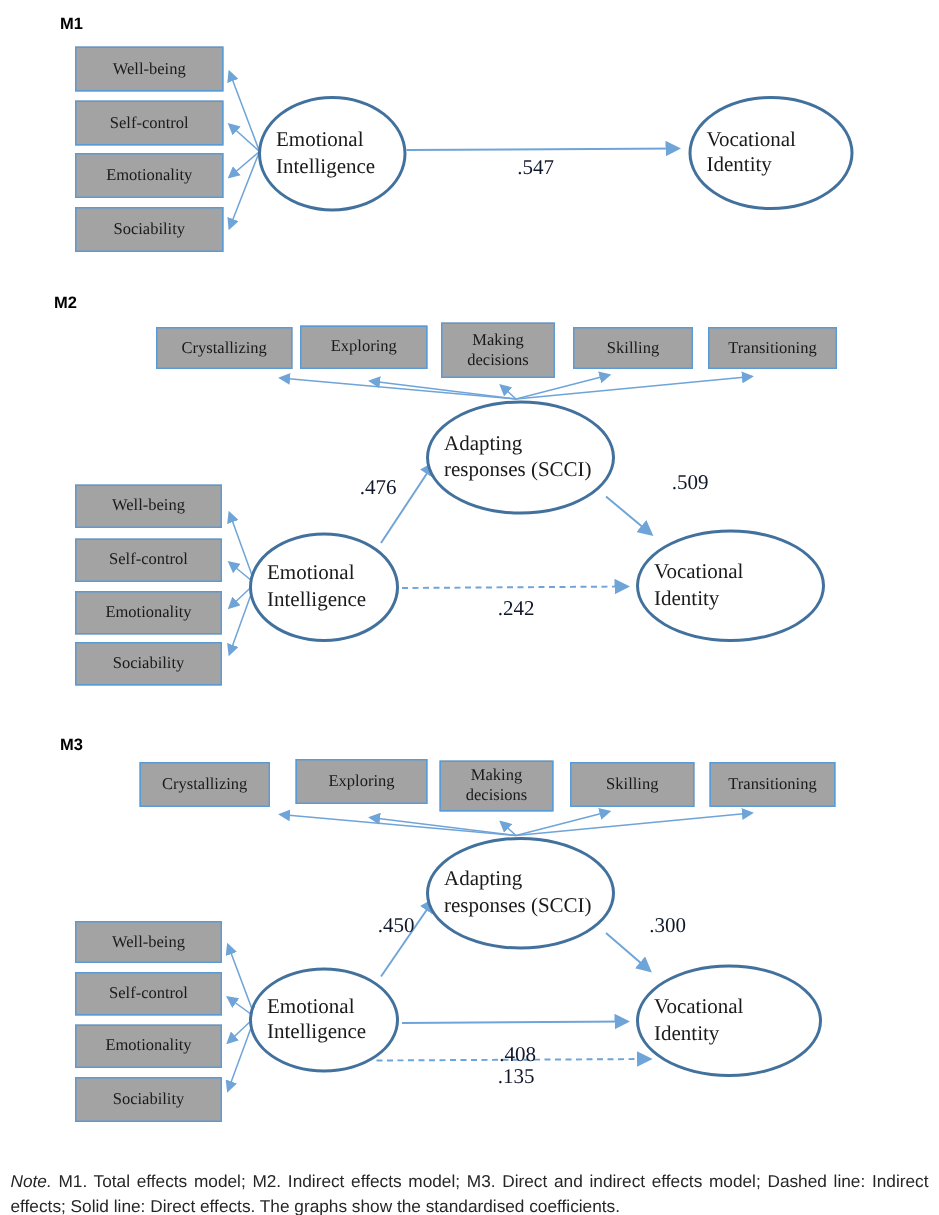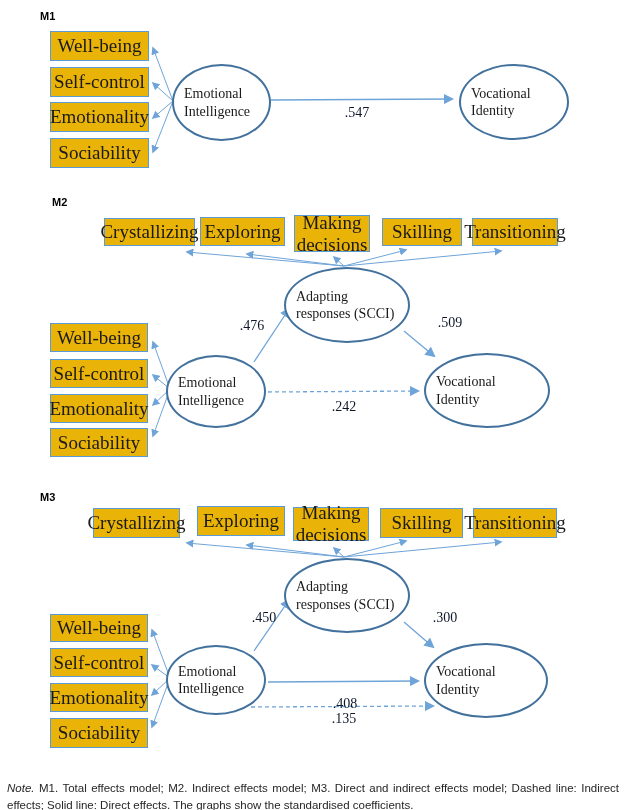--- a/index.html
+++ b/index.html
@@ -20,26 +20,26 @@
   .model-label {
     position: absolute;
     font-family: "Liberation Sans", "DejaVu Sans", sans-serif;
     font-weight: bold;
     font-size: 11px;
     color: #000000;
   }
   .box {
     position: absolute;
     border: 1.5px solid #5b9bd5;
-    background: #eab308;
+    background: #a3a3a3;
     display: flex;
     align-items: center;
     justify-content: center;
     text-align: center;
-    font-size: 19px;
+    font-size: 11px;
     line-height: 1.15;
     padding: 1px 2px;
     box-sizing: border-box;
   }
   .ellipse {
     position: absolute;
     border: 2.5px solid #41719c;
     border-radius: 50%;
     background: #ffffff;
     display: flex;
@@ -137,39 +137,39 @@
   <div class="box" style="left:50px;top:31px;width:99px;height:30px">Well-being</div>
   <div class="box" style="left:50px;top:67px;width:99px;height:30px">Self-control</div>
   <div class="box" style="left:50px;top:102px;width:99px;height:30px">Emotionality</div>
   <div class="box" style="left:50px;top:138px;width:99px;height:30px">Sociability</div>
 
   <div class="ellipse" style="left:172px;top:64px;width:99px;height:77px">Emotional Intelligence</div>
   <div class="ellipse" style="left:459px;top:64px;width:110px;height:76px">Vocational Identity</div>
 
   <span class="coef" style="left:357px;top:113px">.547</span>
 
-  <div class="model-label" style="left:52px;top:196px">M2</div>
+  <div class="model-label" style="left:36px;top:196px">M2</div>
 
   <div class="box" style="left:104px;top:218px;width:91px;height:28px">Crystallizing</div>
   <div class="box" style="left:200px;top:217px;width:85px;height:29px">Exploring</div>
   <div class="box" style="left:294px;top:215px;width:76px;height:37px">Making decisions</div>
   <div class="box" style="left:382px;top:218px;width:80px;height:28px">Skilling</div>
   <div class="box" style="left:472px;top:218px;width:86px;height:28px">Transitioning</div>
 
   <div class="box" style="left:50px;top:323px;width:98px;height:29px">Well-being</div>
   <div class="box" style="left:50px;top:359px;width:98px;height:29px">Self-control</div>
   <div class="box" style="left:50px;top:394px;width:98px;height:29px">Emotionality</div>
   <div class="box" style="left:50px;top:428px;width:98px;height:29px">Sociability</div>
 
   <div class="ellipse" style="left:284px;top:267px;width:126px;height:76px">Adapting responses (SCCI)</div>
   <div class="ellipse" style="left:166px;top:355px;width:100px;height:73px">Emotional Intelligence</div>
   <div class="ellipse" style="left:424px;top:353px;width:126px;height:75px">Vocational Identity</div>
 
   <span class="coef" style="left:252px;top:326px">.476</span>
-  <span class="coef" style="left:450px;top:323px">.509</span>
+  <span class="coef" style="left:460px;top:323px">.509</span>
   <span class="coef" style="left:344px;top:407px">.242</span>
 
   <div class="model-label" style="left:40px;top:491px">M3</div>
 
   <div class="box" style="left:93px;top:508px;width:87px;height:30px">Crystallizing</div>
   <div class="box" style="left:197px;top:506px;width:88px;height:30px">Exploring</div>
   <div class="box" style="left:293px;top:507px;width:76px;height:34px">Making decisions</div>
   <div class="box" style="left:380px;top:508px;width:83px;height:30px">Skilling</div>
   <div class="box" style="left:473px;top:508px;width:84px;height:30px">Transitioning</div>
 

